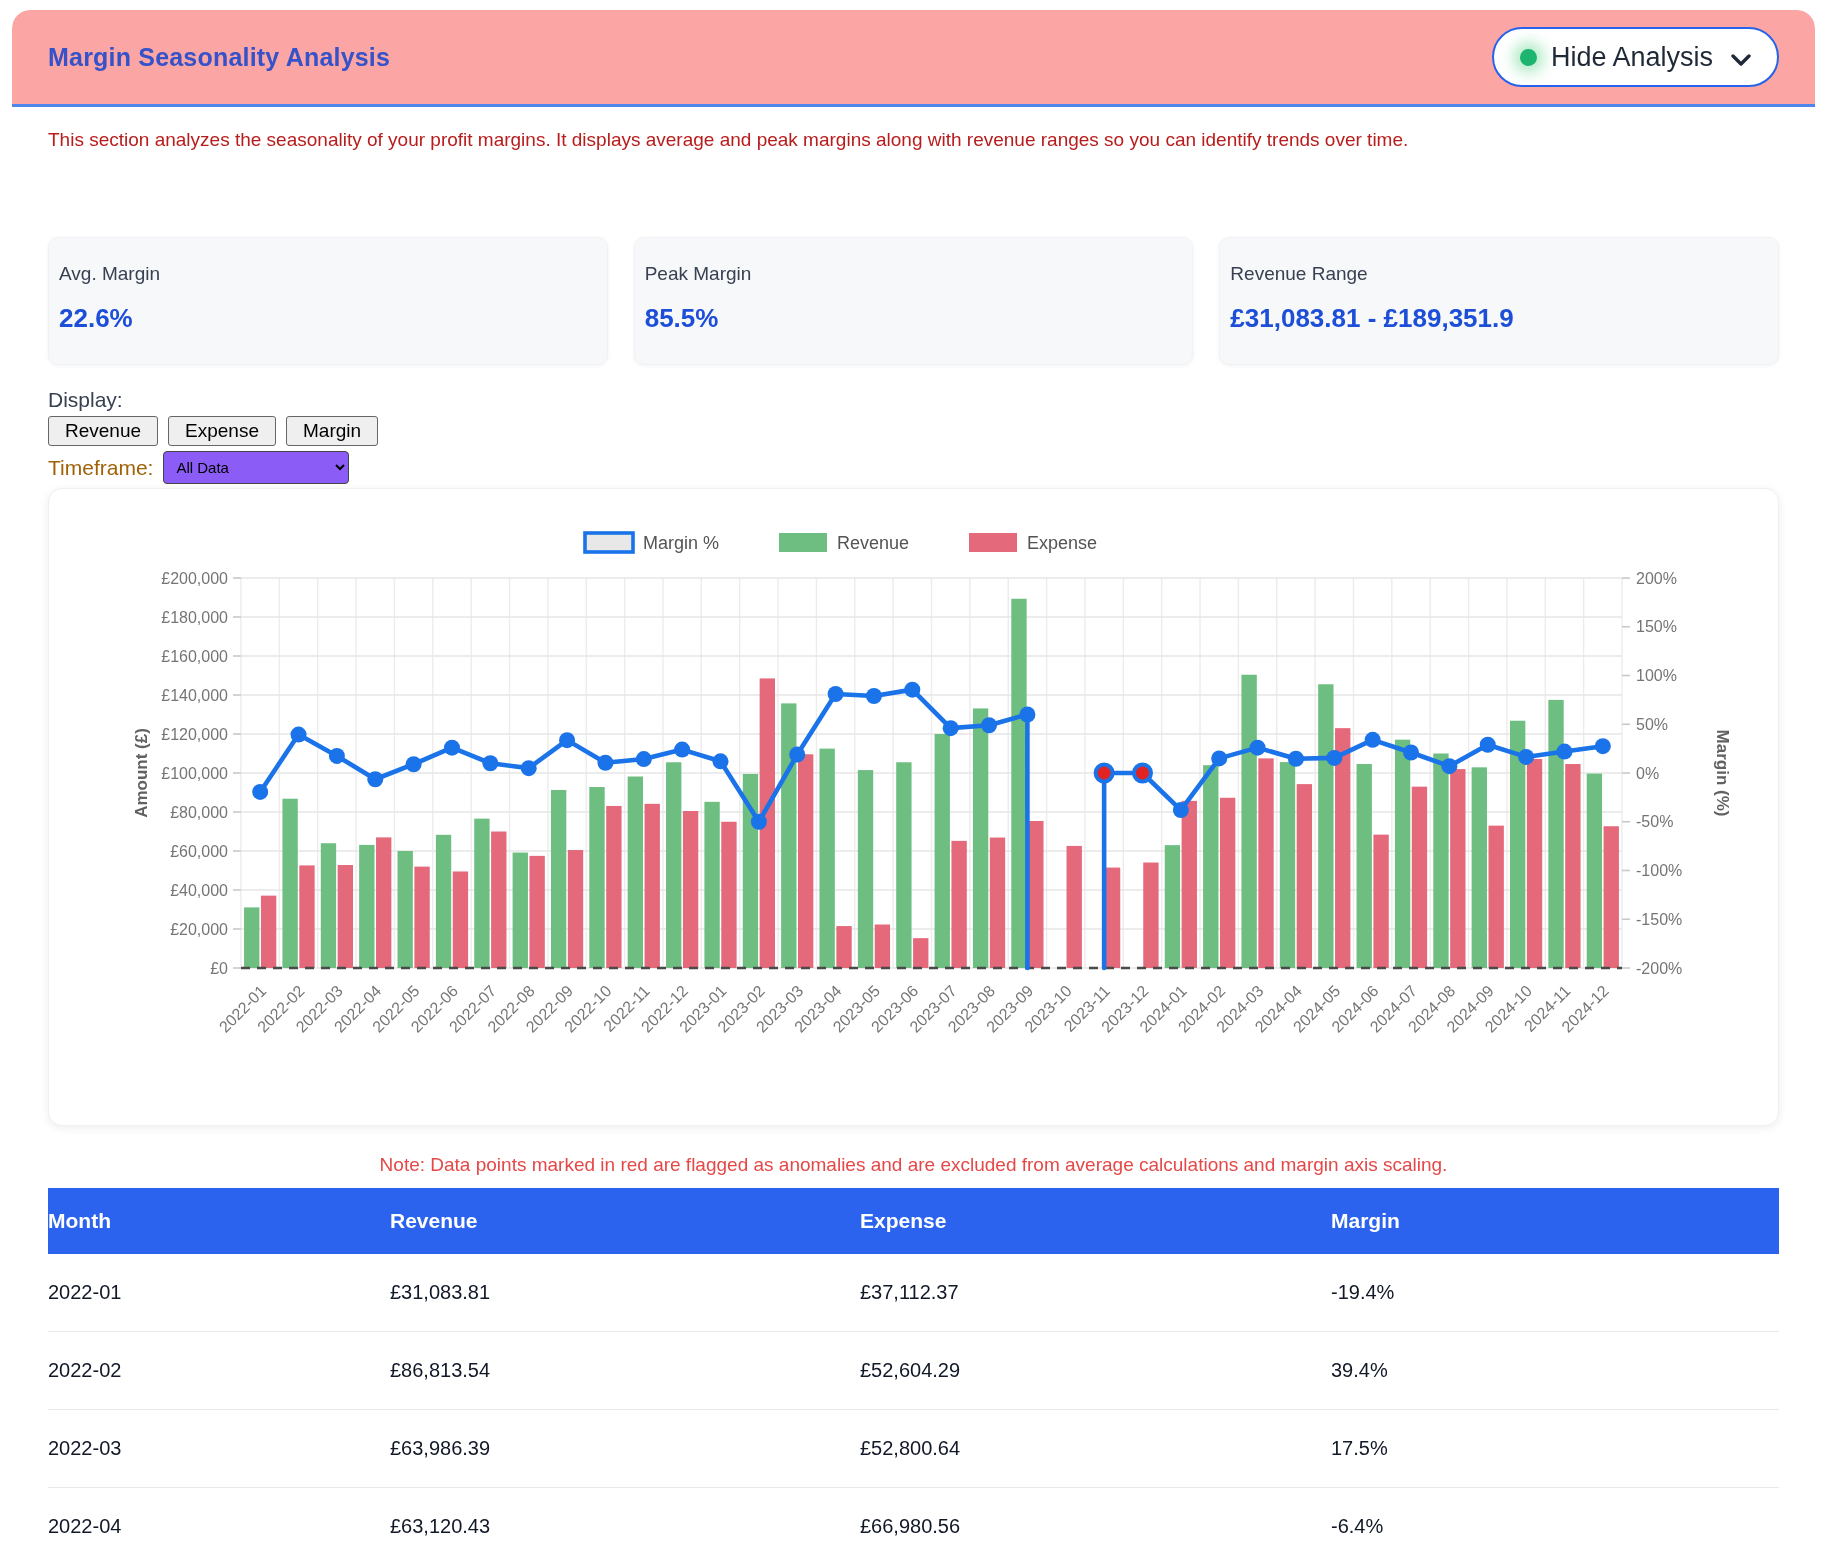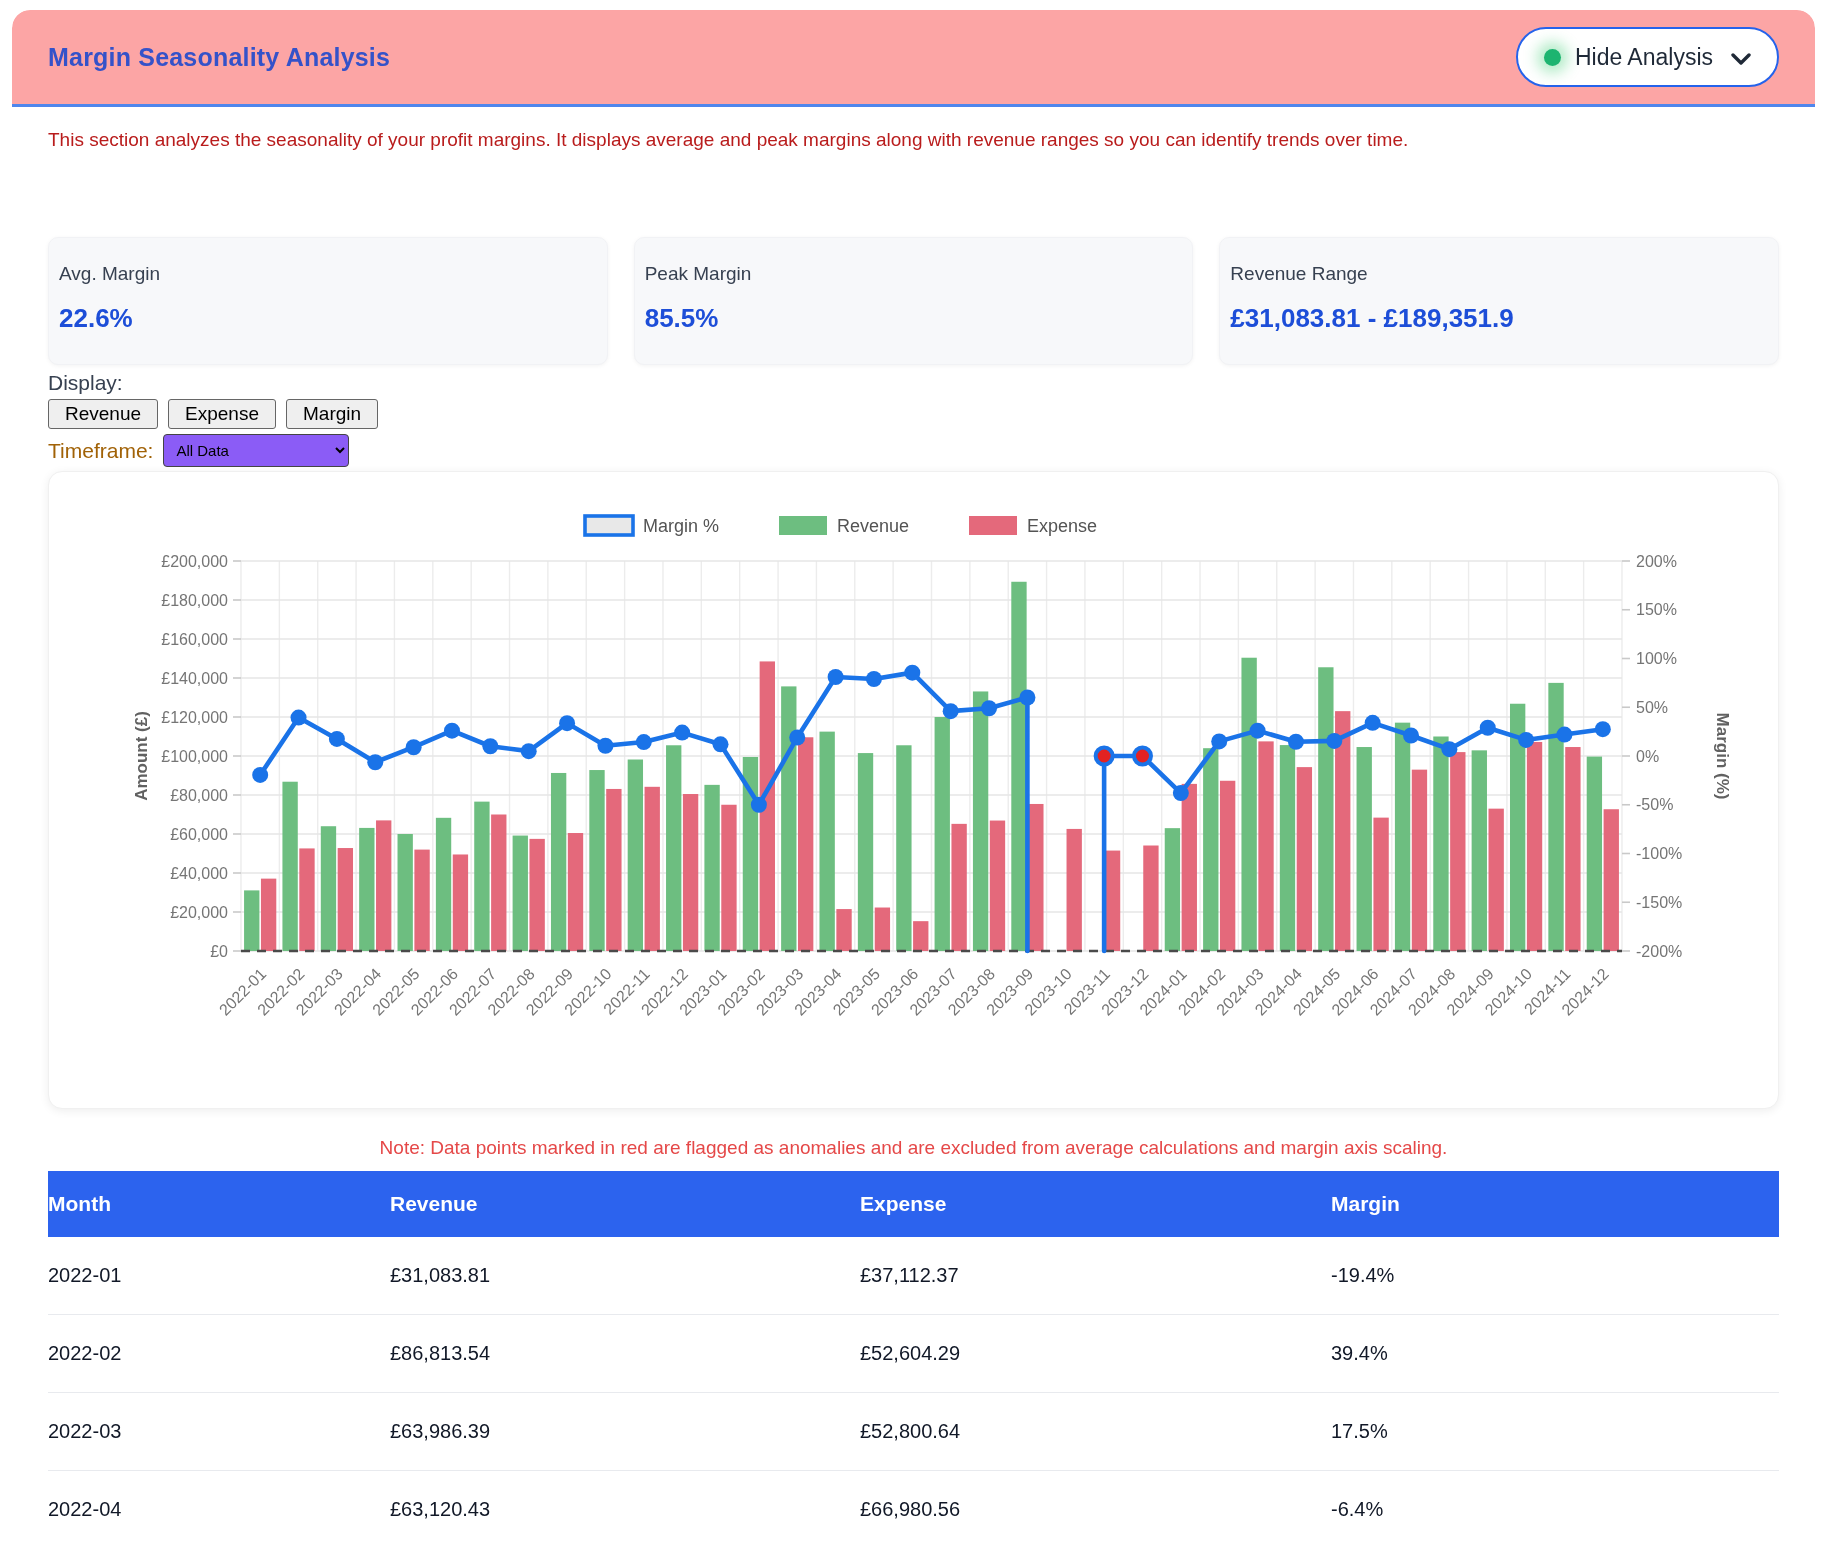--- a/index.html
+++ b/index.html
@@ -7,37 +7,37 @@
               font-family:"Liberation Sans", sans-serif; }
   .page { margin:10px 12px 0 12px; border-radius:18px 18px 0 0; overflow:hidden; background:#fff; }
 
   
   .panel-header { background:#fca5a5; border-bottom:3px solid #4f86ec; height:97px;
                   display:flex; align-items:center; justify-content:space-between;
                   padding:0 36px; border-radius:18px 18px 0 0; }
   .panel-title { color:#3452c9; font-size:25px; font-weight:bold; letter-spacing:.2px; }
   .toggle-btn { display:flex; align-items:center; gap:14px; background:#ffffff;
                 border:2.5px solid #2563eb; border-radius:32px; height:60px; padding:0 26px;
-                font-size:23px; color:#1f2937; cursor:pointer; font-family:inherit; }
+                font-size:27px; color:#1f2937; cursor:pointer; font-family:inherit; }
   .status-dot { width:17px; height:17px; border-radius:50%; background:#1db470;
                 box-shadow:0 0 14px 7px rgba(34,197,94,.35); }
   .chev { display:inline-block; margin-left:4px; }
 
   .main { padding:0 36px; }
   .desc { margin-top:22px; font-size:19px; color:#b91c1c; }
 
   
   .stats-row { display:flex; gap:26px; margin-top:86px; }
   .stat-card { flex:1; background:#f7f8fa; border:1px solid #f1f2f5; border-radius:10px;
                box-shadow:0 1px 4px rgba(0,0,0,.05); text-align:left; padding:25px 10px 30px; }
   .stat-label { font-size:19px; color:#374151; }
   .stat-value { font-size:26px; font-weight:bold; color:#1d4ed8; margin-top:18px; }
 
   
-  .display-label { margin-top:6px; font-size:21px; color:#374151; }
+  .display-label { margin-top:23px; font-size:21px; color:#374151; }
   .btn-row { margin-top:4px; display:flex; gap:10px; }
   .disp-btn { background:#efefef; border:1.5px solid #666; border-radius:3px;
               padding:3px 16px; font-size:19px; color:#000; font-family:inherit; cursor:pointer; }
   .tf-row { margin-top:5px; display:flex; align-items:center; gap:10px; }
   .tf-label { font-size:21px; color:#a16207; }
   .tf-select { font-size:15px; padding:2px 8px; border:1.5px solid #444; border-radius:4px;
                width:186px; height:33px; background:#8b5cf6; font-family:inherit; }
 
   
   .chart-card { margin-top:4px; background:#fff; border:1px solid #f0f0f0; border-radius:14px;

